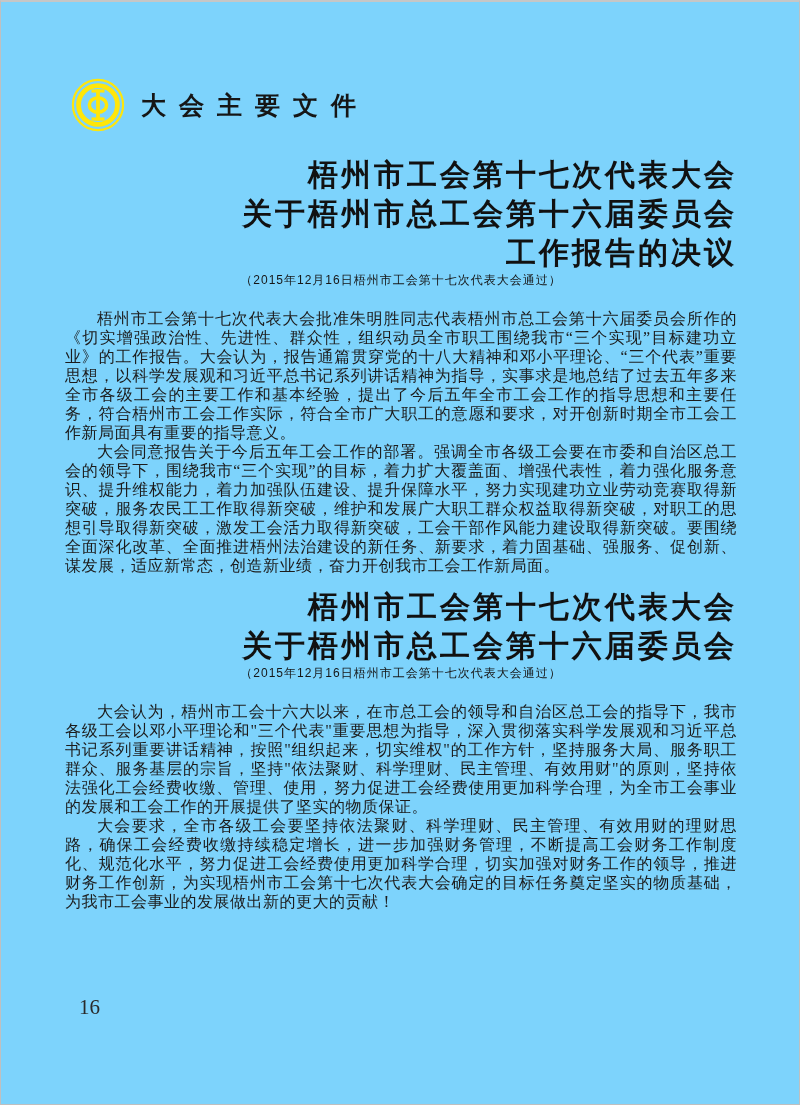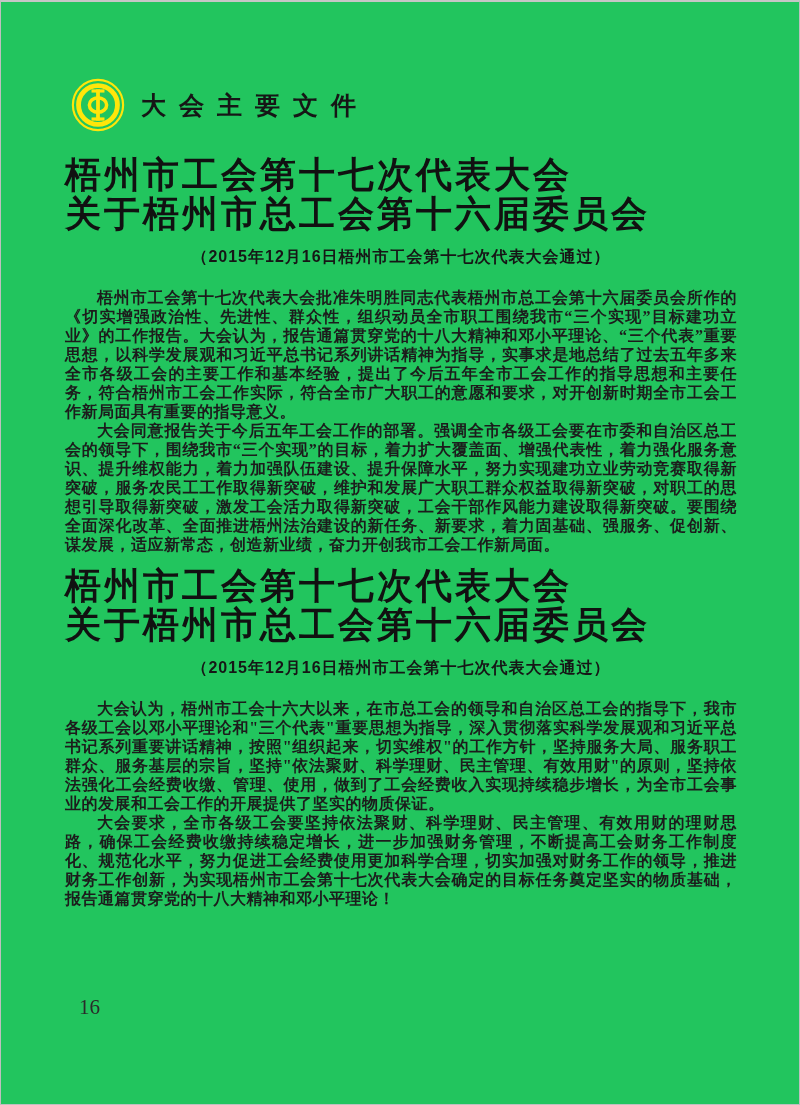--- a/index.html
+++ b/index.html
@@ -1,21 +1,21 @@
 <!DOCTYPE html>
 <html><head>
 <meta charset="utf-8">
 <style>
   html, body { margin: 0; padding: 0; background: #ffffff; }
   .page {
     position: relative;
     width: 800px;
     height: 1105px;
     box-sizing: border-box;
-    background: #22c55e;
+    background: #7dd3fc;
     border: 1px solid #bfbfbf;
     border-top: 2px solid #c6c6c6;
     overflow: hidden;
     font-family: "Liberation Serif", "DejaVu Serif", serif;
     color: #1c1c1c;
   }
   .content {
     position: absolute;
     left: 64px;
     right: 62px;
@@ -31,49 +31,48 @@
   .logo { width: 54px; height: 54px; flex: 0 0 auto; }
   .banner-text {
     font-family: "Liberation Serif", "DejaVu Serif", serif;
     font-weight: bold;
     font-size: 25px;
     letter-spacing: 13px;
     color: #161616;
     white-space: nowrap;
   }
   .doc-title {
-    text-align: left;
+    text-align: right;
     font-family: "Liberation Sans", "DejaVu Sans", sans-serif;
     font-weight: 700;
-    font-size: 36px;
+    font-size: 30px;
     line-height: 39px;
     letter-spacing: 3px;
     color: #111;
   }
   .title-1 { margin-top: 23px; }
   .title-2 { margin-top: 12px; }
   .date-line {
     text-align: center;
     font-family: "Liberation Sans", "DejaVu Sans", sans-serif;
-    font-weight: 700;
-    font-size: 16px;
+    font-weight: 400;
+    font-size: 12px;
     letter-spacing: 1px;
-    margin-top: 14px;
+    margin-top: 0;
     color: #161616;
   }
   .body-text { margin-top: 20px; }
   .body-text p {
     margin: 0;
     font-size: 16px;
     line-height: 19px;
     text-indent: 2em;
     text-align: justify;
     letter-spacing: 0.5px;
     color: #1c1c1c;
-    font-weight: bold;
   }
   .page-num {
     position: absolute;
     left: 78px;
     bottom: 84px;
     font-size: 21px;
     font-family: "Liberation Serif", "DejaVu Serif", serif;
     color: #2a2a2a;
   }
 </style>
@@ -91,35 +90,36 @@
         <rect x="38" y="73" width="24" height="6" fill="#ffe60a"></rect>
         <rect x="46.5" y="21" width="7" height="58" fill="#ffe60a"></rect>
         <ellipse cx="50" cy="50" rx="16" ry="13.5" fill="none" stroke-width="6.5" stroke="#ffe60a"></ellipse>
       </svg>
       <div class="banner-text">大会主要文件</div>
     </div>
 
     <div class="doc-title title-1">
       <div>梧州市工会第十七次代表大会</div>
       <div>关于梧州市总工会第十六届委员会</div>
+      <div>工作报告的决议</div>
     </div>
     <div class="date-line">（2015年12月16日梧州市工会第十七次代表大会通过）</div>
 
     <div class="body-text">
       <p>梧州市工会第十七次代表大会批准朱明胜同志代表梧州市总工会第十六届委员会所作的《切实增强政治性、先进性、群众性，组织动员全市职工围绕我市“三个实现”目标建功立业》的工作报告。大会认为，报告通篇贯穿党的十八大精神和邓小平理论、“三个代表”重要思想，以科学发展观和习近平总书记系列讲话精神为指导，实事求是地总结了过去五年多来全市各级工会的主要工作和基本经验，提出了今后五年全市工会工作的指导思想和主要任务，符合梧州市工会工作实际，符合全市广大职工的意愿和要求，对开创新时期全市工会工作新局面具有重要的指导意义。</p>
       <p>大会同意报告关于今后五年工会工作的部署。强调全市各级工会要在市委和自治区总工会的领导下，围绕我市“三个实现”的目标，着力扩大覆盖面、增强代表性，着力强化服务意识、提升维权能力，着力加强队伍建设、提升保障水平，努力实现建功立业劳动竞赛取得新突破，服务农民工工作取得新突破，维护和发展广大职工群众权益取得新突破，对职工的思想引导取得新突破，激发工会活力取得新突破，工会干部作风能力建设取得新突破。要围绕全面深化改革、全面推进梧州法治建设的新任务、新要求，着力固基础、强服务、促创新、谋发展，适应新常态，创造新业绩，奋力开创我市工会工作新局面。</p>
     </div>
 
     <div class="doc-title title-2">
       <div>梧州市工会第十七次代表大会</div>
       <div>关于梧州市总工会第十六届委员会</div>
     </div>
     <div class="date-line">（2015年12月16日梧州市工会第十七次代表大会通过）</div>
 
     <div class="body-text">
-      <p>大会认为，梧州市工会十六大以来，在市总工会的领导和自治区总工会的指导下，我市各级工会以邓小平理论和"三个代表"重要思想为指导，深入贯彻落实科学发展观和习近平总书记系列重要讲话精神，按照"组织起来，切实维权"的工作方针，坚持服务大局、服务职工群众、服务基层的宗旨，坚持"依法聚财、科学理财、民主管理、有效用财"的原则，坚持依法强化工会经费收缴、管理、使用，做到了工会经费收入实现持续稳步增长，为全市工会事业的发展和工会工作的开展提供了坚实的物质保证。</p>
-      <p>大会要求，全市各级工会要坚持依法聚财、科学理财、民主管理、有效用财的理财思路，确保工会经费收缴持续稳定增长，进一步加强财务管理，不断提高工会财务工作制度化、规范化水平，努力促进工会经费使用更加科学合理，切实加强对财务工作的领导，推进财务工作创新，为实现梧州市工会第十七次代表大会确定的目标任务奠定坚实的物质基础，报告通篇贯穿党的十八大精神和邓小平理论！</p>
+      <p>大会认为，梧州市工会十六大以来，在市总工会的领导和自治区总工会的指导下，我市各级工会以邓小平理论和"三个代表"重要思想为指导，深入贯彻落实科学发展观和习近平总书记系列重要讲话精神，按照"组织起来，切实维权"的工作方针，坚持服务大局、服务职工群众、服务基层的宗旨，坚持"依法聚财、科学理财、民主管理、有效用财"的原则，坚持依法强化工会经费收缴、管理、使用，努力促进工会经费使用更加科学合理，为全市工会事业的发展和工会工作的开展提供了坚实的物质保证。</p>
+      <p>大会要求，全市各级工会要坚持依法聚财、科学理财、民主管理、有效用财的理财思路，确保工会经费收缴持续稳定增长，进一步加强财务管理，不断提高工会财务工作制度化、规范化水平，努力促进工会经费使用更加科学合理，切实加强对财务工作的领导，推进财务工作创新，为实现梧州市工会第十七次代表大会确定的目标任务奠定坚实的物质基础，为我市工会事业的发展做出新的更大的贡献！</p>
     </div>
 
   </div>
 
   <div class="page-num">16</div>
 </div>
 
 </body></html>

